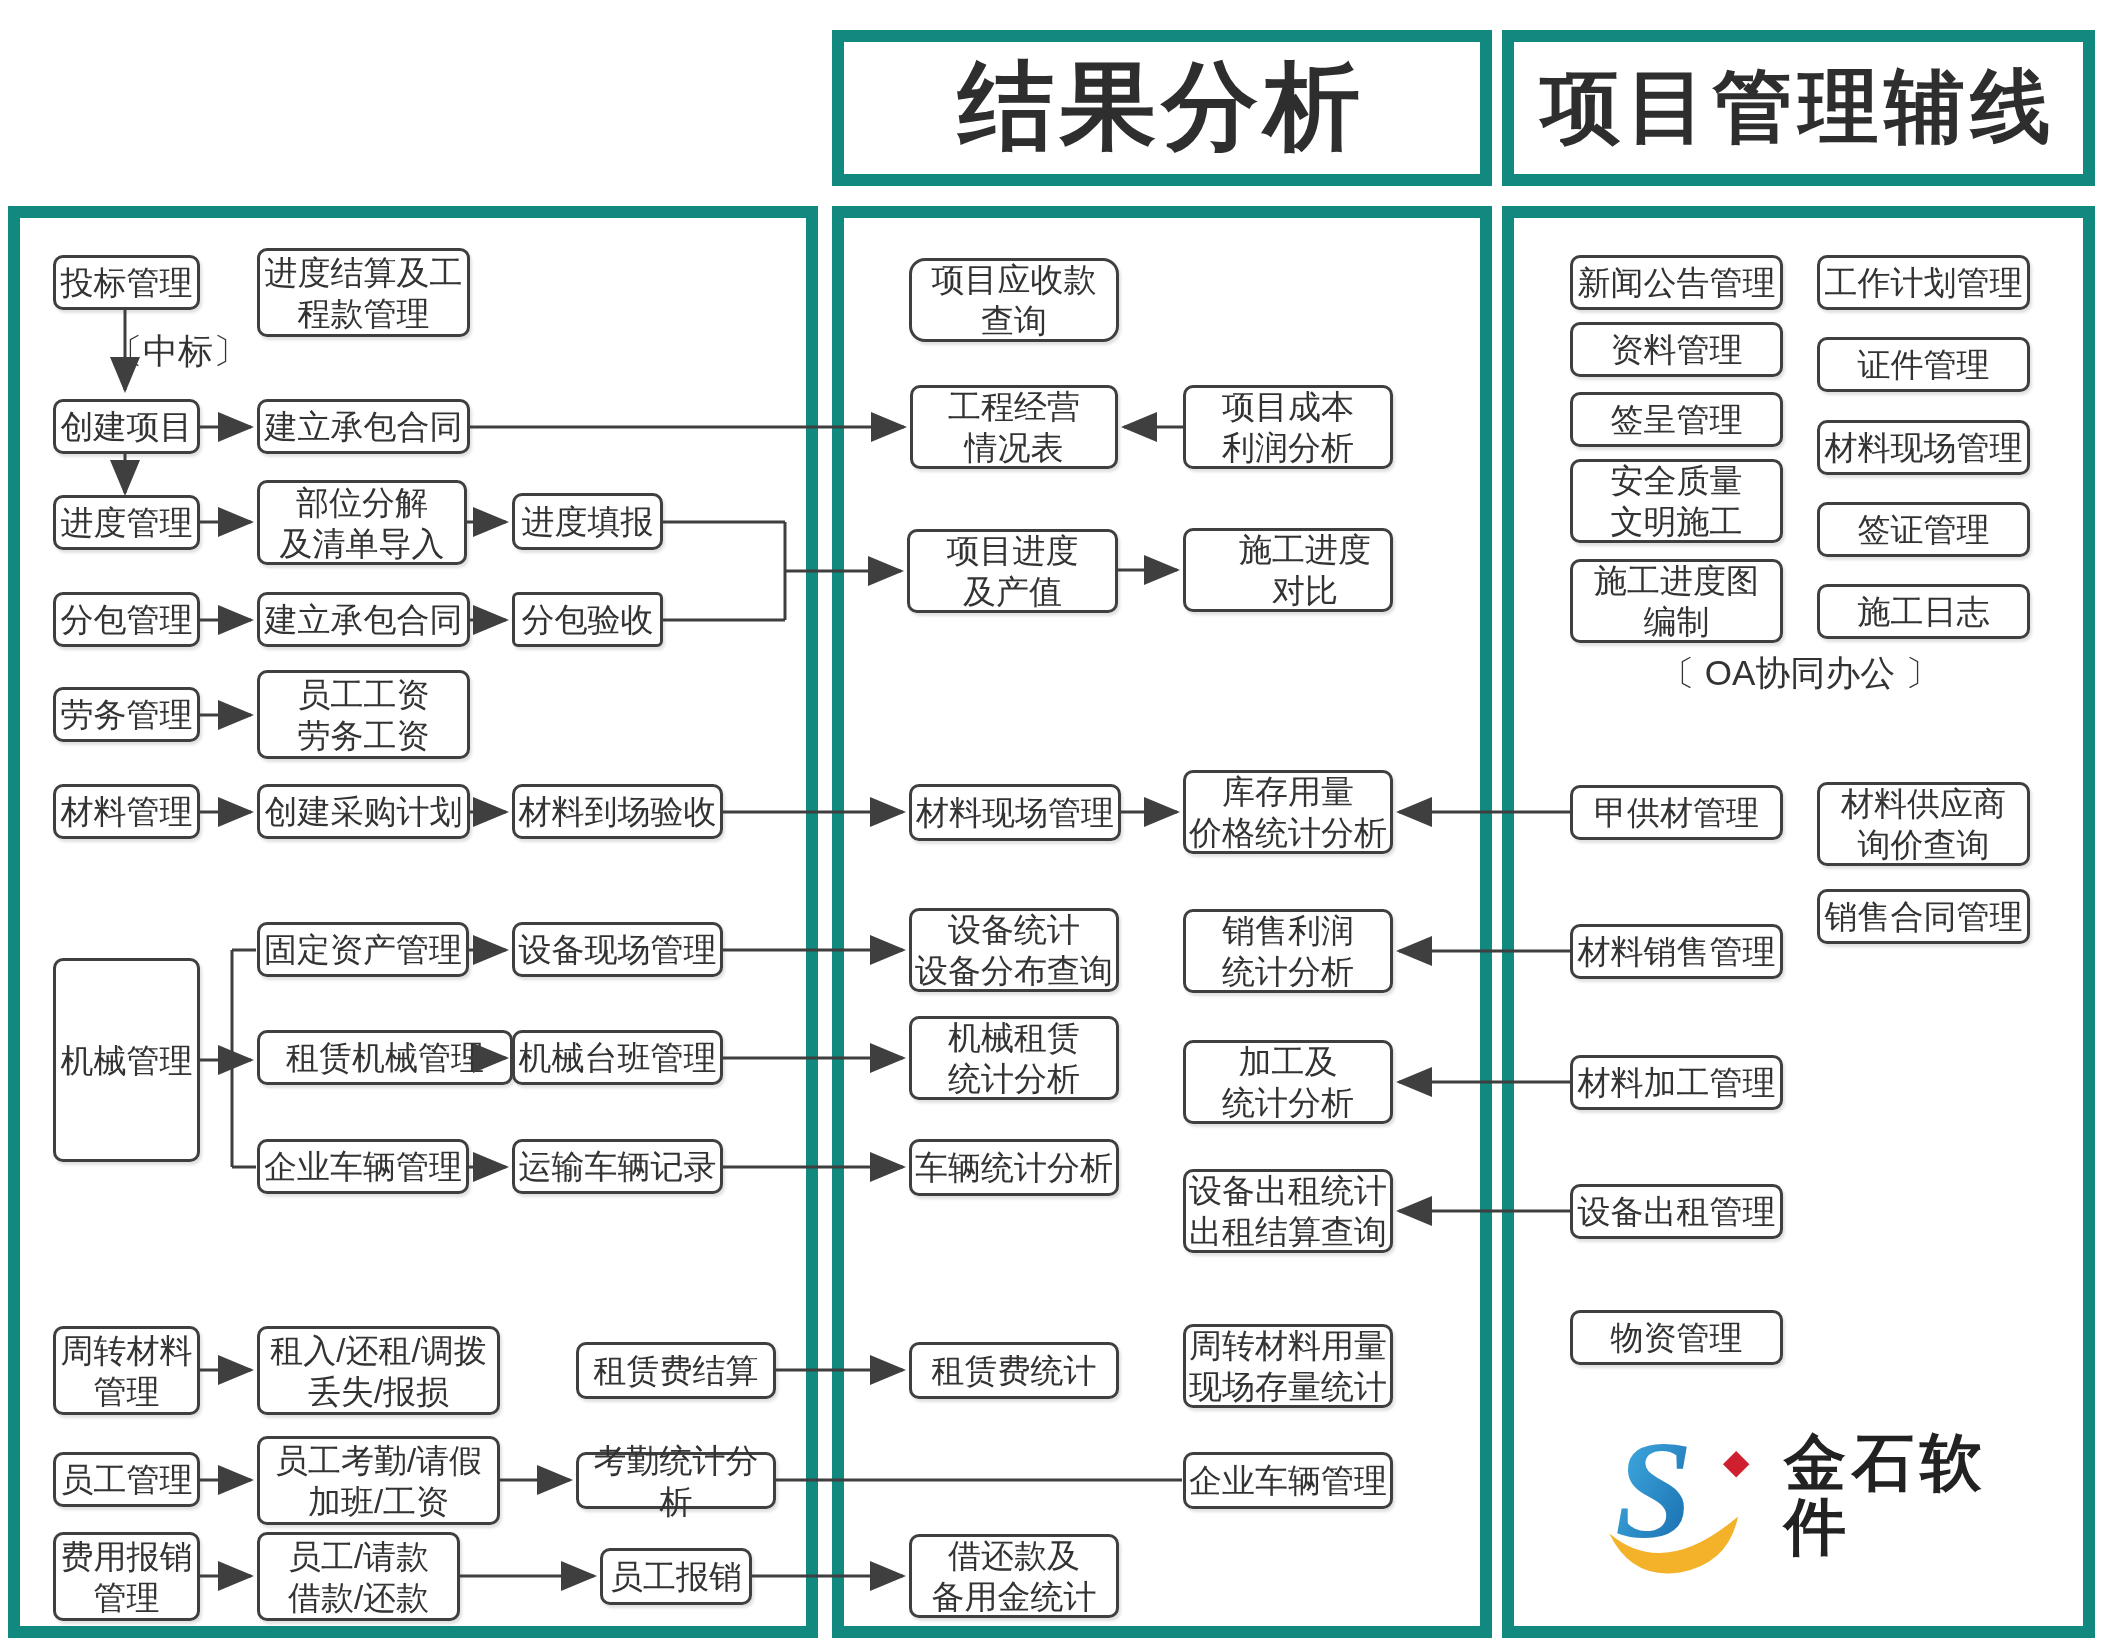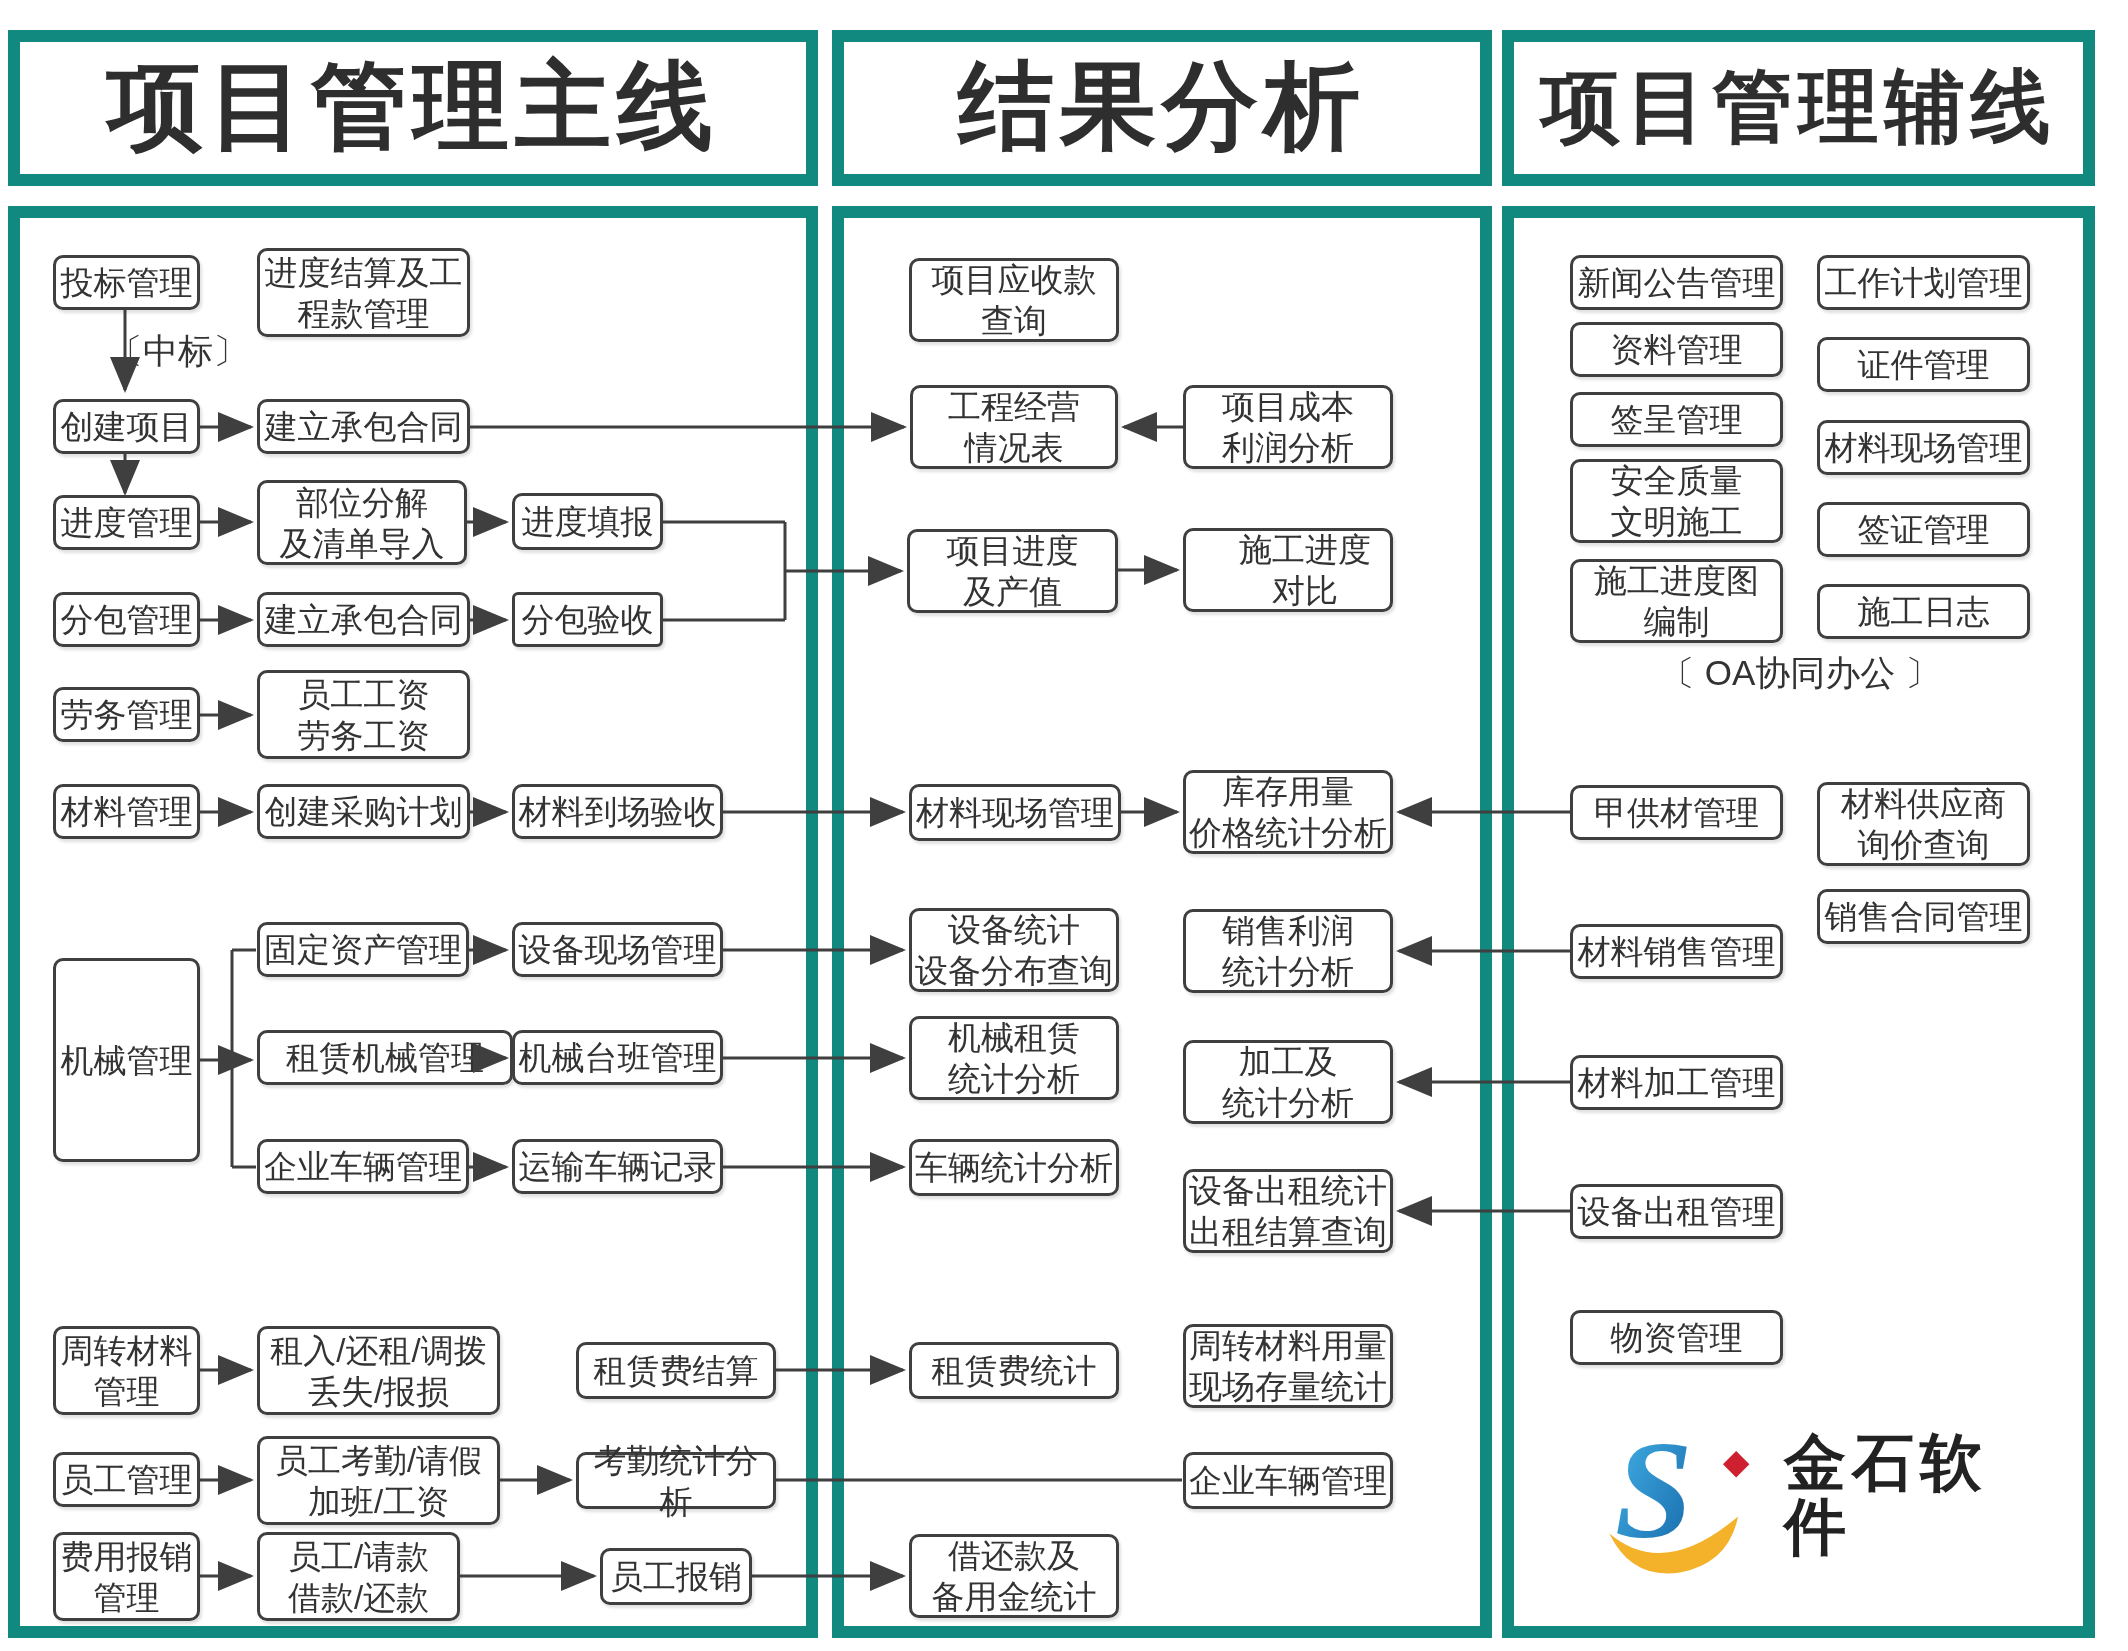--- a/index.html
+++ b/index.html
@@ -32,23 +32,20 @@
   .logo{position:absolute;left:1598px;top:1400px;width:440px;height:190px;display:flex;align-items:center;z-index:3;}
   .logo-text{margin-left:18px;}
   .logo-name{font-size:62px;font-weight:700;color:#222;letter-spacing:6px;line-height:64px;}
   .logo-sub{font-size:28px;color:#4a4a4a;letter-spacing:5px;margin-top:6px;}
 </style>
 </head>
 <body>
 
 <div class="canvas">
 
-  <div class="frame header" style="left:8px;top:30px;width:810px;height:156px;">
-    <span class="title t-big">项目管理主线</span>
-  </div>
   <div class="frame header" style="left:832px;top:30px;width:660px;height:156px;">
     <span class="title t-mid">结果分析</span>
   </div>
   <div class="frame header" style="left:1502px;top:30px;width:593px;height:156px;">
     <span class="title t-small">项目管理辅线</span>
   </div>
 
   <div class="frame" style="left:8px;top:206px;width:810px;height:1432px;"></div>
   <div class="frame" style="left:832px;top:206px;width:660px;height:1432px;"></div>
   <div class="frame" style="left:1502px;top:206px;width:593px;height:1432px;"></div>
@@ -86,21 +83,21 @@
       <div class="node" style="left: 576px; top: 1342px; width: 200px; height: 57px;">租赁费结算</div>
       <div class="node" style="left: 53px; top: 1452px; width: 147px; height: 55px;">员工管理</div>
       <div class="node" style="left: 257px; top: 1436px; width: 243px; height: 89px;">员工考勤/请假
 加班/工资</div>
       <div class="node" style="left: 576px; top: 1452px; width: 200px; height: 57px;">考勤统计分析</div>
       <div class="node" style="left: 53px; top: 1532px; width: 147px; height: 89px;">费用报销
 管理</div>
       <div class="node" style="left: 257px; top: 1532px; width: 203px; height: 89px;">员工/请款
 借款/还款</div>
       <div class="node" style="left: 600px; top: 1548px; width: 152px; height: 57px;">员工报销</div>
-      <div class="node" style="left: 909px; top: 258px; width: 210px; height: 84px;">项目应收款
+      <div class="node" style="left: 909px; top: 258px; width: 210px; height: 84px; border-radius: 16px;">项目应收款
 查询</div>
       <div class="node" style="left: 910px; top: 385px; width: 208px; height: 84px;">工程经营
 情况表</div>
       <div class="node" style="left: 1183px; top: 385px; width: 210px; height: 84px;">项目成本
 利润分析</div>
       <div class="node" style="left: 907px; top: 529px; width: 211px; height: 84px;">项目进度
 及产值</div>
       <div class="node" style="left: 1183px; top: 528px; width: 210px; height: 84px; padding-left: 34px;">施工进度
 对比</div>
       <div class="node" style="left: 909px; top: 784px; width: 212px; height: 57px;">材料现场管理</div>

